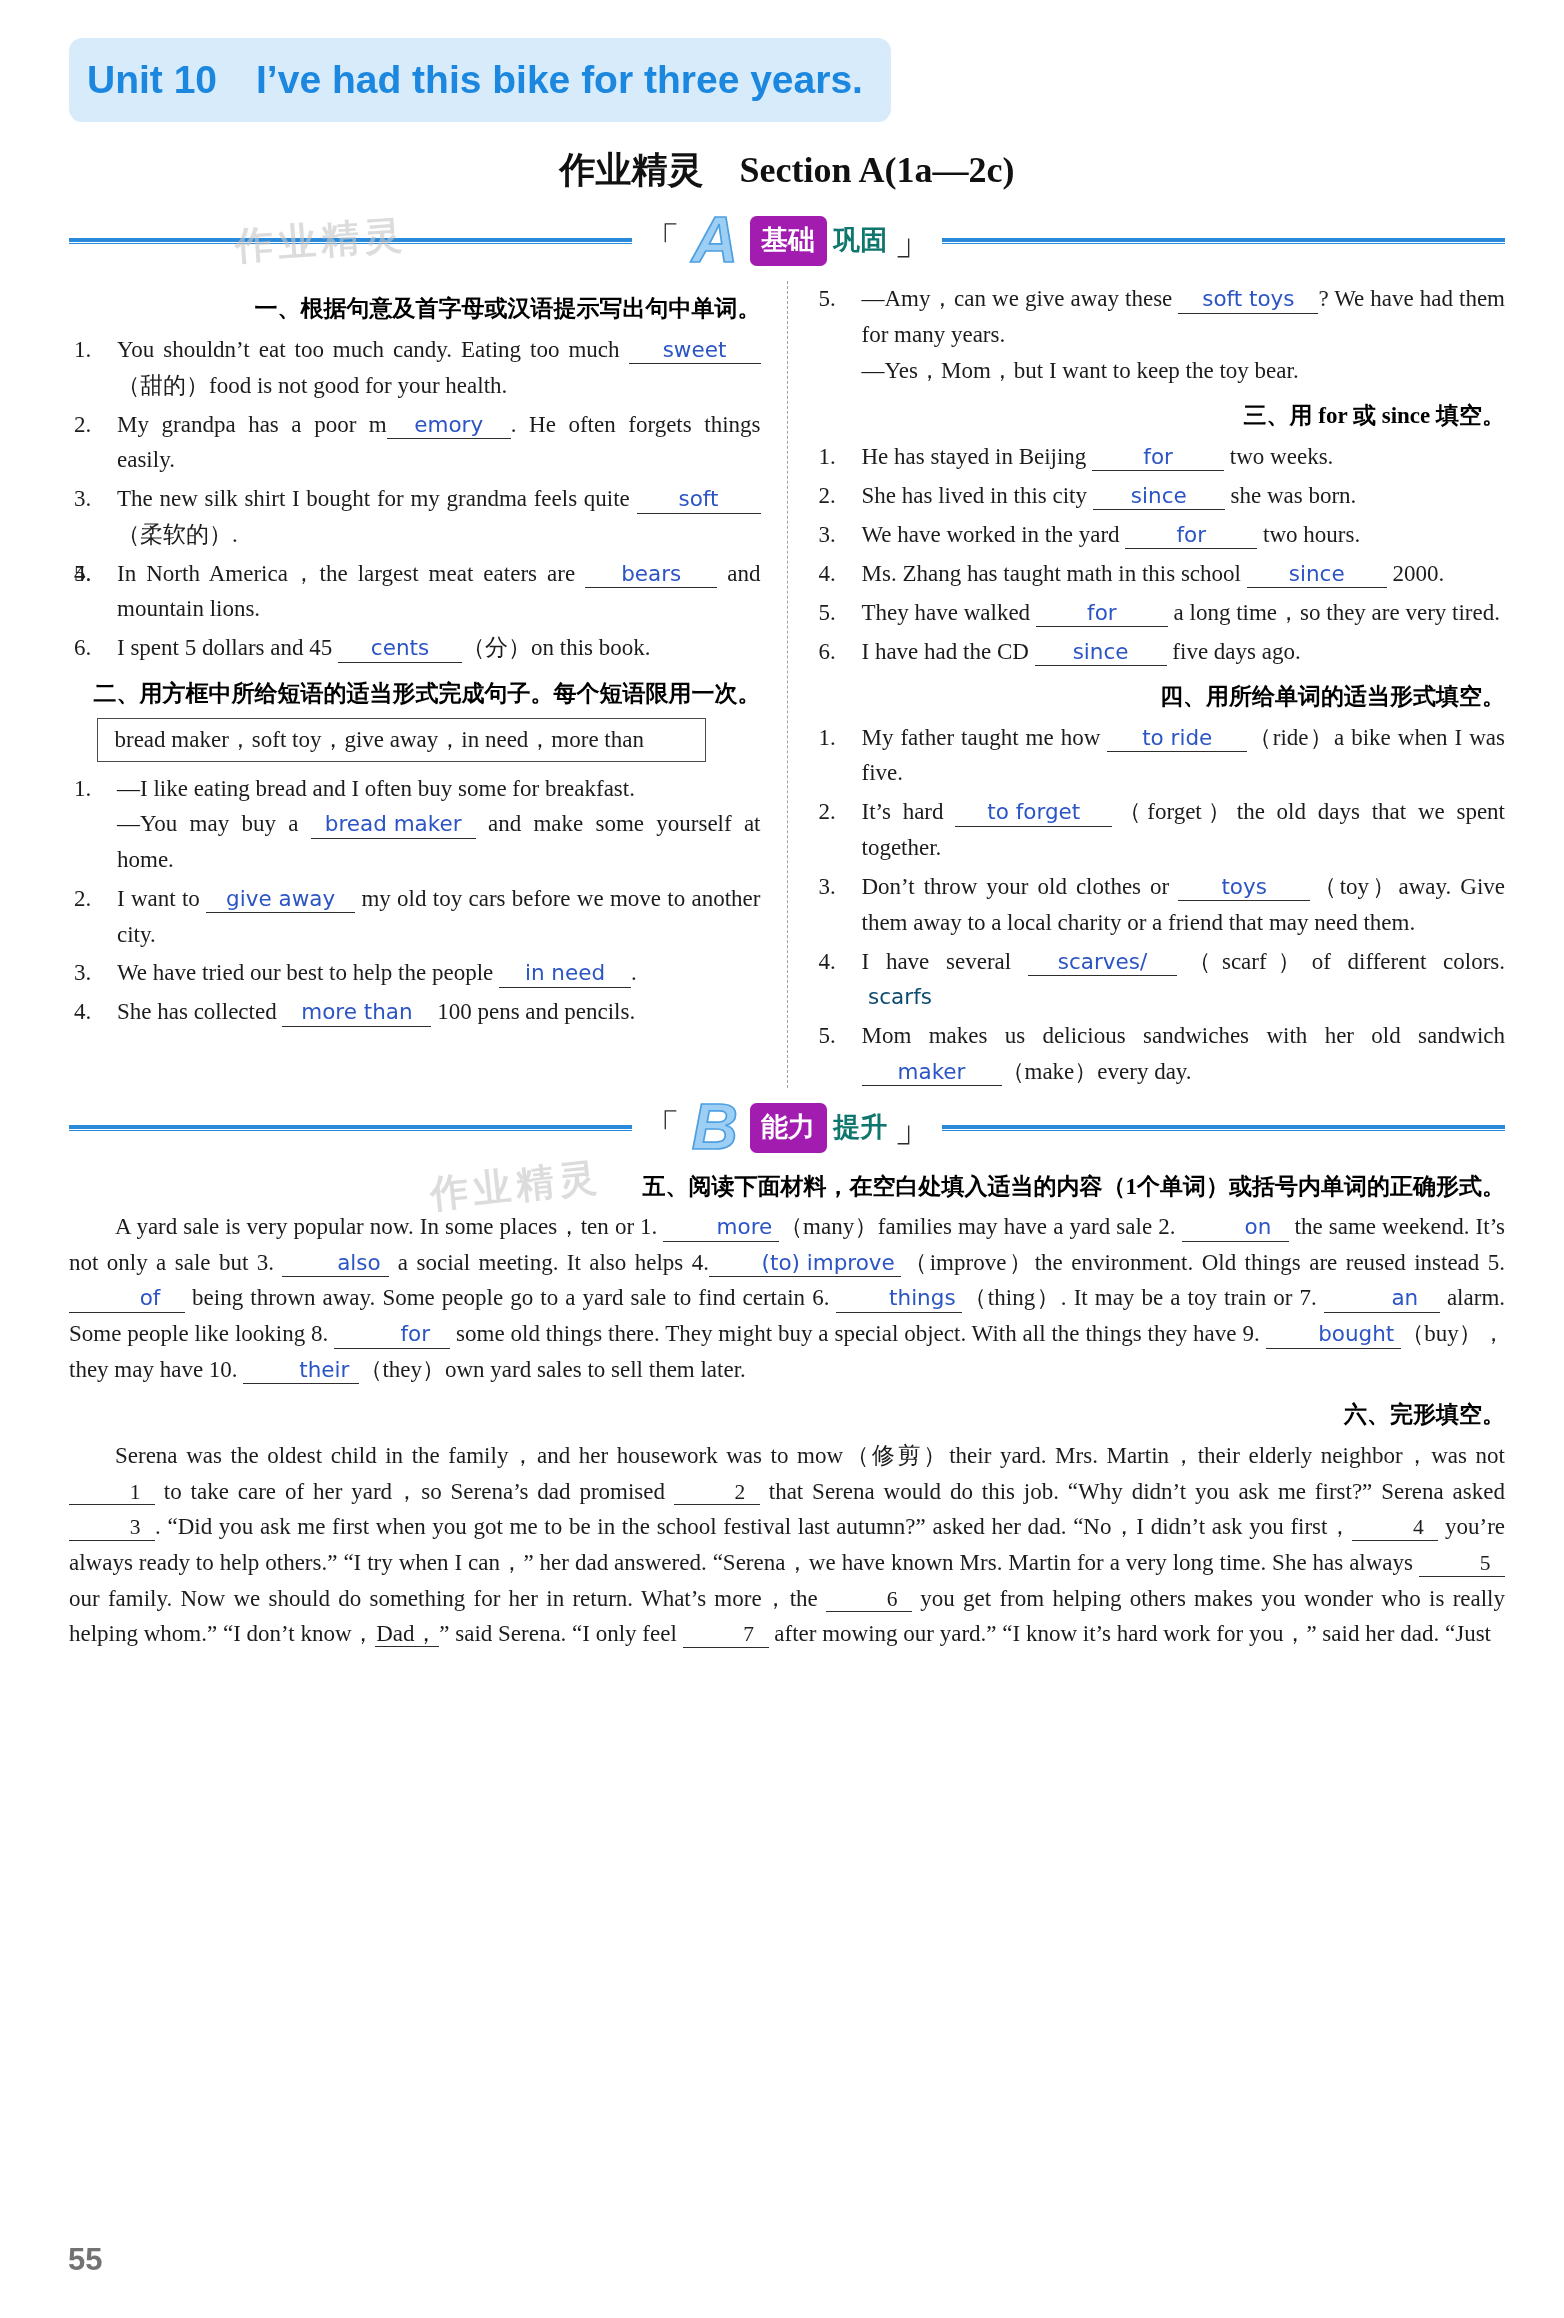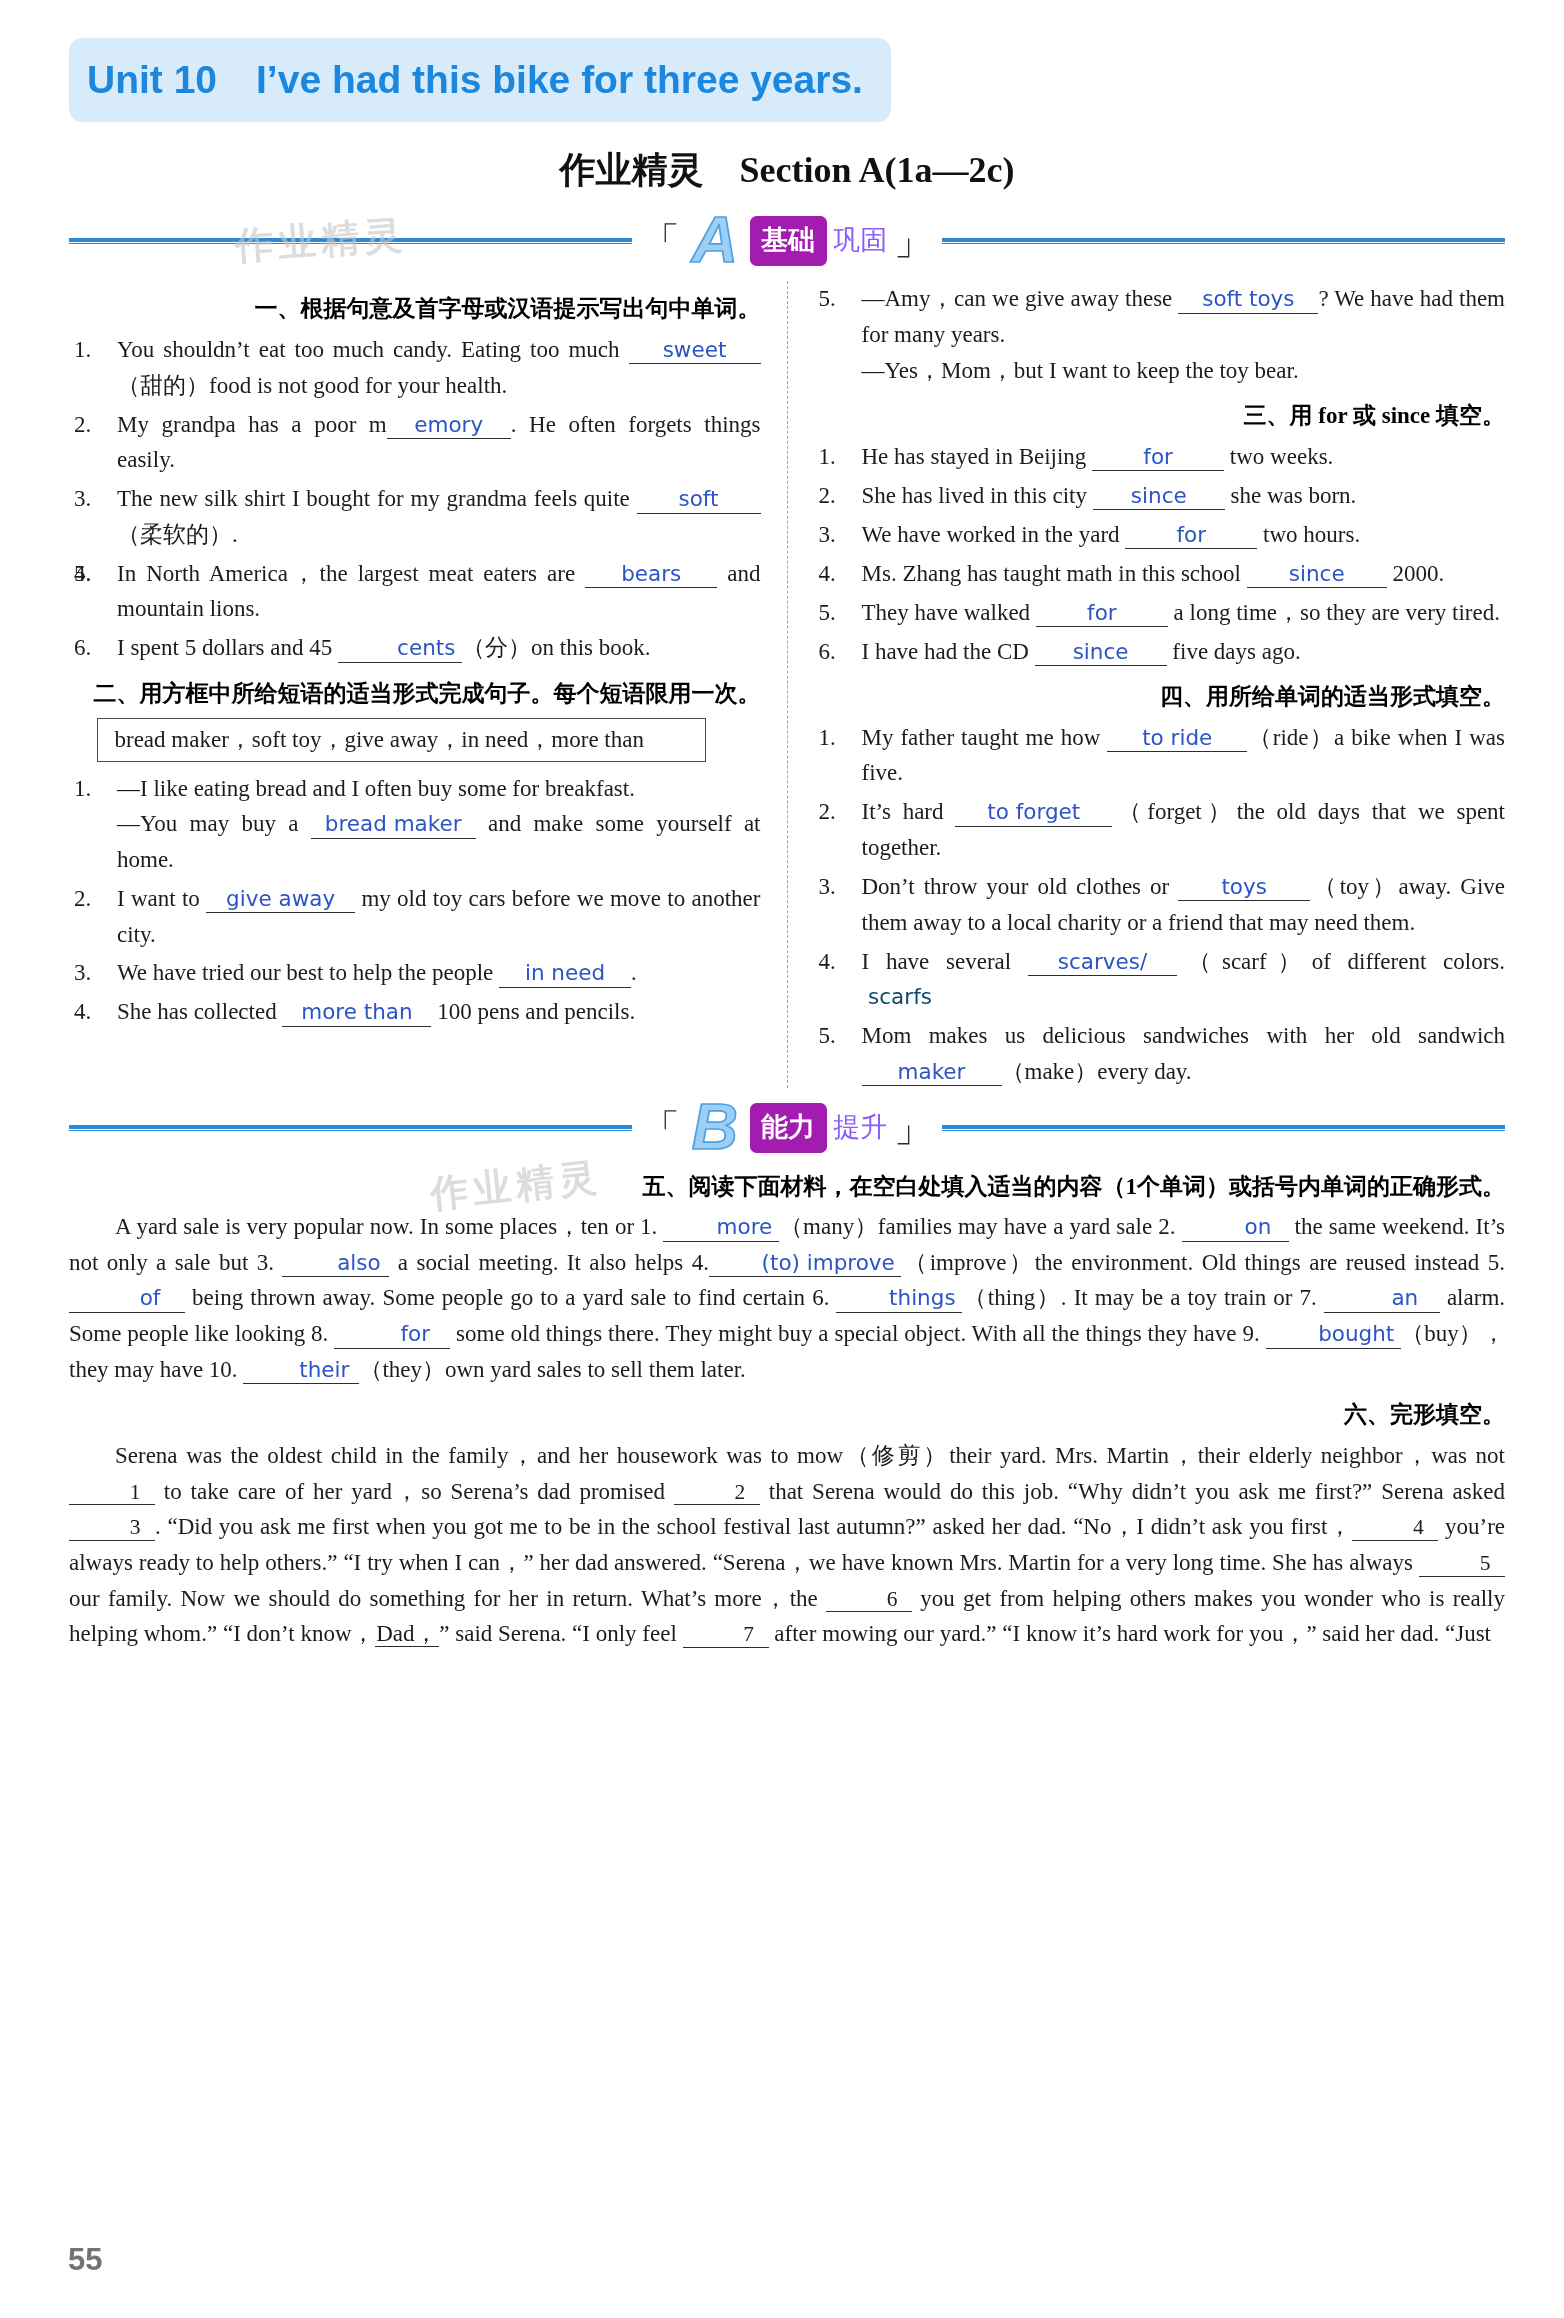--- a/index.html
+++ b/index.html
@@ -28,21 +28,21 @@
   .sec-center{display:flex;align-items:center;gap:6.6px;padding:0 10px;}
   .bracket{font-size:38px;line-height:1;color:#2b2b2b;font-family:"Liberation Sans",sans-serif;}
   .sec-letter{
     font-size:64px;line-height:.9;font-weight:bold;font-style:italic;color:#9dcef4;
     font-family:"Liberation Sans",sans-serif;-webkit-text-stroke:1.7px #4ea0e0;margin:0 5px;
   }
   .sec-badge{
     background:#a21caf;color:#fff;font-weight:bold;font-size:27px;padding:4.1px 11.6px;
     border-radius:6.6px;font-family:"Liberation Sans",sans-serif;
   }
-  .sec-suffix{color:#8b5cf6;font-weight:normal;font-size:27px;font-family:"Liberation Sans",sans-serif;}
+  .sec-suffix{color:#0f766e;font-weight:bold;font-size:27px;font-family:"Liberation Sans",sans-serif;}
   .columns{display:flex;position:relative;gap:53px;}
   .columns::after{content:"";position:absolute;left:50%;top:0;bottom:5px;border-left:1.7px dashed #a2a2a2;}
   .col{flex:1;min-width:0;}
   .ex-heading{
     color:#000000;font-weight:bold;margin:10px 0 5px 0;
     padding-left:2em;text-indent:-2em;text-align:right;
   }
   .item{position:relative;padding-left:48px;text-align:justify;margin-bottom:3.3px;}
   .item .num{position:absolute;left:5px;top:0;}
   .blank{
@@ -89,21 +89,21 @@
 
   <div class="columns">
     <div class="col">
       <div class="ex-heading">一、根据句意及首字母或汉语提示写出句中单词。</div>
       <div>
           <div class="item"><span class="num">1.</span><span class="item-body">You shouldn’t eat too much candy. Eating too much <span class="blank" style="min-width: 132px;"><span class="ans">sweet</span></span>（甜的）food is not good for your health.</span></div>
           <div class="item"><span class="num">2.</span><span class="item-body">My grandpa has a poor m<span class="blank" style="min-width: 124px;"><span class="ans">emory</span></span>. He often forgets things easily.</span></div>
           <div class="item"><span class="num">3.</span><span class="item-body">The new silk shirt I bought for my grandma feels quite <span class="blank" style="min-width: 124px;"><span class="ans">soft</span></span>（柔软的）.</span></div>
           <div class="item"><span class="num">4.</span></div>
           <div class="item"><span class="num">5.</span><span class="item-body">In North America，the largest meat eaters are <span class="blank" style="min-width: 132px;"><span class="ans">bears</span></span> and mountain lions.</span></div>
-          <div class="item"><span class="num">6.</span><span class="item-body">I spent 5 dollars and 45 <span class="blank" style="min-width: 124px; text-align: right;"><span class="ans">cents</span></span>（分）on this book.</span></div>
+          <div class="item"><span class="num">6.</span><span class="item-body">I spent 5 dollars and 45 <span class="blank" style="min-width: 124px;"><span class="ans">cents</span></span>（分）on this book.</span></div>
         </div>
 
       <div class="ex-heading">二、用方框中所给短语的适当形式完成句子。每个短语限用一次。</div>
       <div class="phrase-box">bread maker，soft toy，give away，in need，more than</div>
       <div>
           <div class="item"><span class="num">1.</span><span class="item-body">—I like eating bread and I often buy some for breakfast.<br>—You may buy a <span class="blank" style="min-width: 165px;"><span class="ans">bread maker</span></span> and make some yourself at home.</span></div>
           <div class="item"><span class="num">2.</span><span class="item-body">I want to <span class="blank" style="min-width: 149px;"><span class="ans">give away</span></span> my old toy cars before we move to another city.</span></div>
           <div class="item"><span class="num">3.</span><span class="item-body">We have tried our best to help the people <span class="blank" style="min-width: 132px;"><span class="ans">in need</span></span>.</span></div>
           <div class="item"><span class="num">4.</span><span class="item-body">She has collected <span class="blank" style="min-width: 149px;"><span class="ans">more than</span></span> 100 pens and pencils.</span></div>
         </div>

